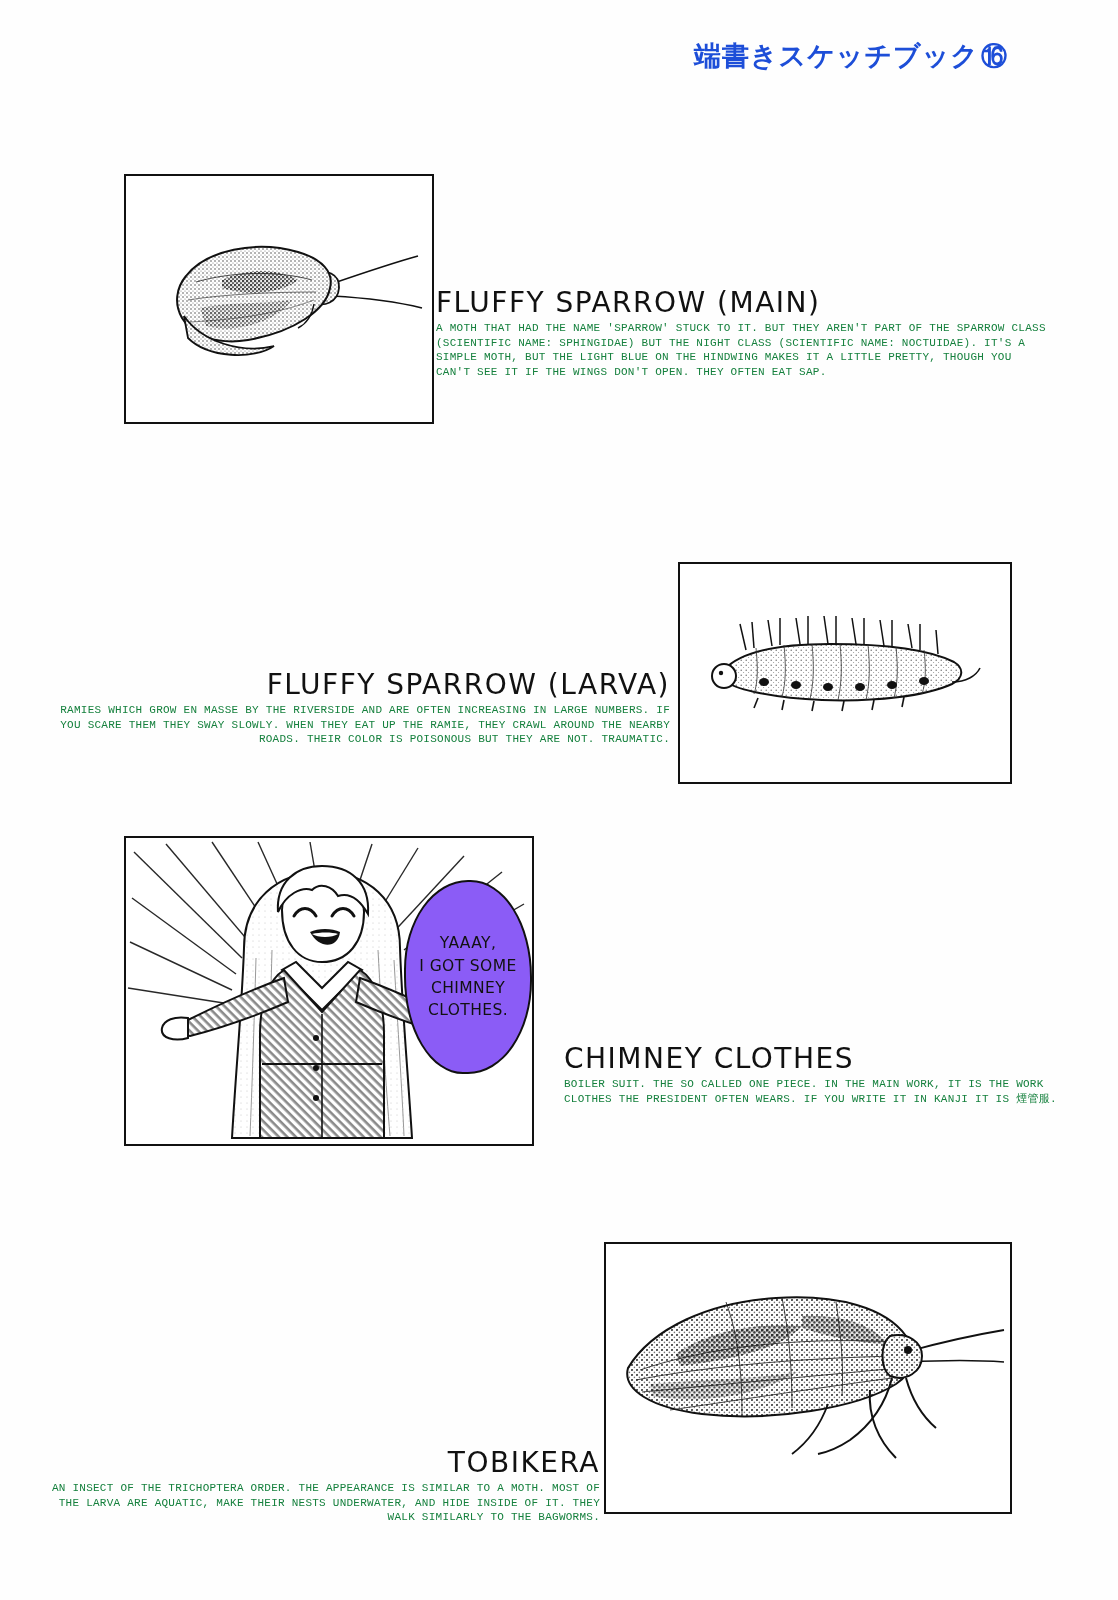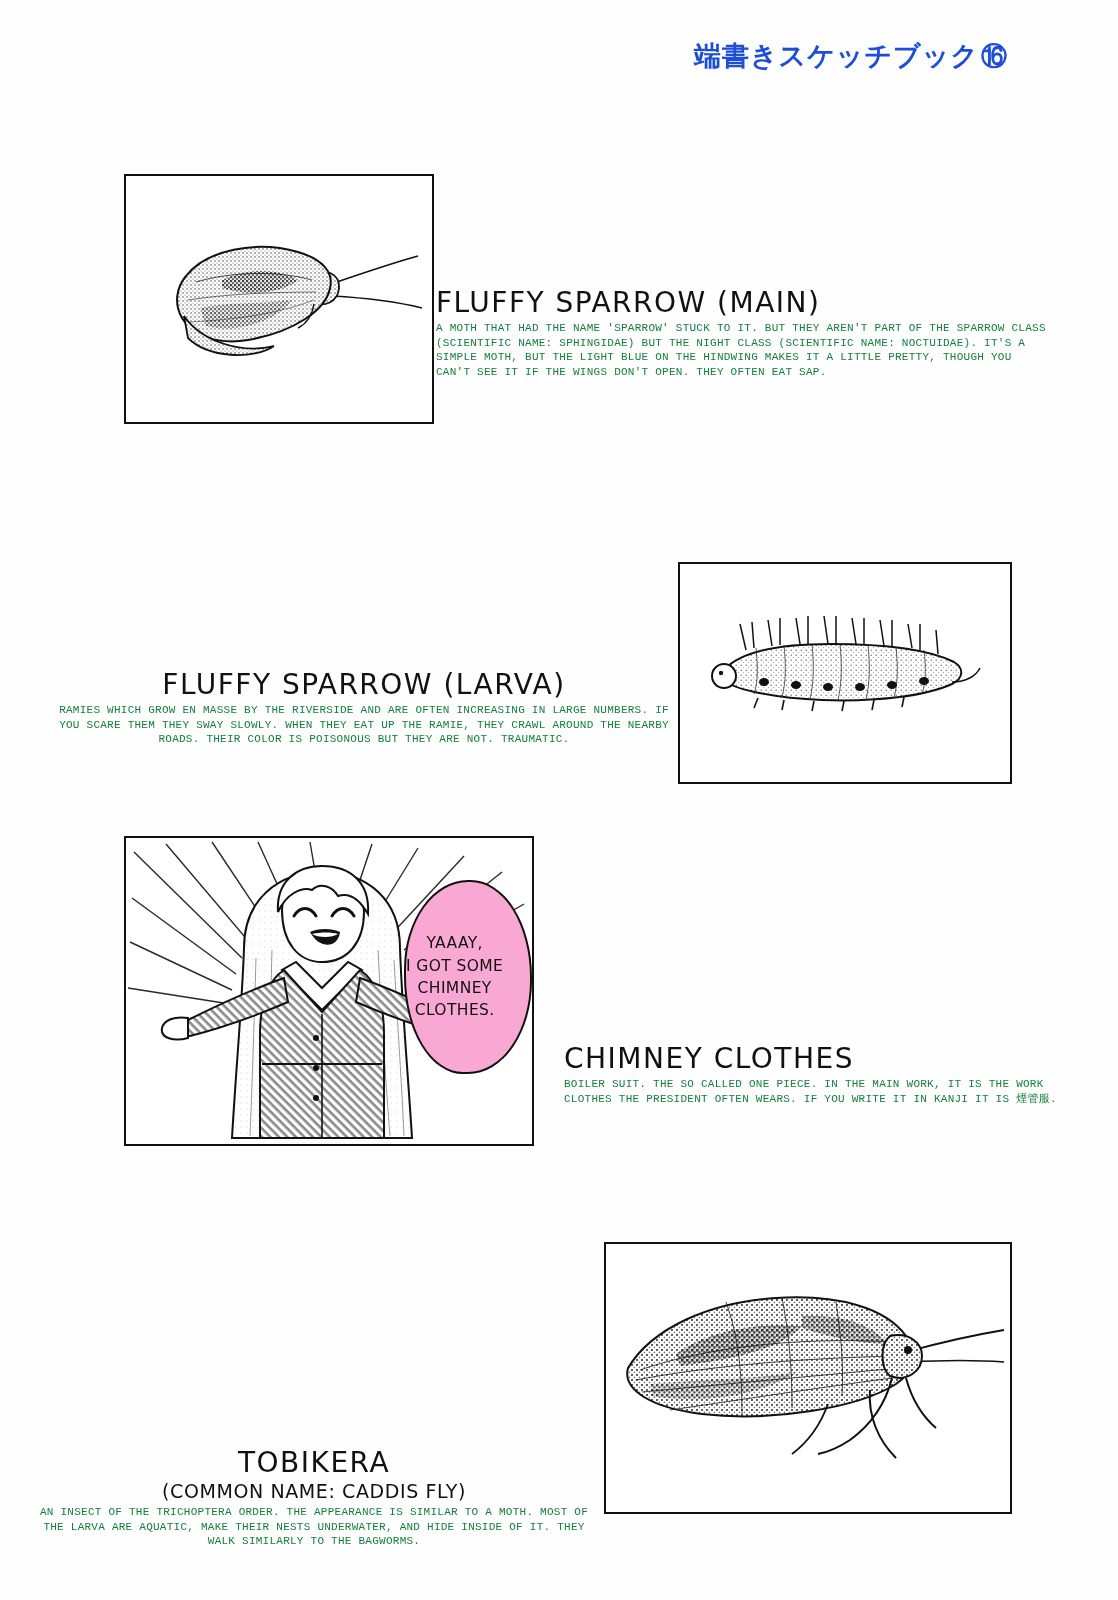--- a/index.html
+++ b/index.html
@@ -68,32 +68,32 @@
     line-height: 1.15;
     margin-bottom: 2px;
   }
   .caption .body {
     font-family: Liberation Mono, monospace;
     font-size: 11px;
     letter-spacing: .25px;
     line-height: 1.32;
     color: #15803d;
   }
-  .ta-center { text-align: center; }
+  .ta-center { text-align: right; }
   .ta-left { text-align: left; }
 
   
   .bubble {
     position: absolute;
-    background: #f9a8d4;
+    background: #8b5cf6;
     border: 2px solid #111;
     border-radius: 50% 48% 50% 46% / 46% 50% 48% 50%;
     display: flex;
     align-items: center;
-    justify-content: flex-start;
+    justify-content: center;
     text-align: center;
   }
   .bubble .bubble-text {
     font-family: "DejaVu Sans", sans-serif;
     font-size: 15.5px;
     line-height: 1.45;
     letter-spacing: .4px;
     color: #111;
     white-space: pre-line;
   }
@@ -352,17 +352,16 @@
 
       <path d="M286 134 C 280 158, 266 180, 244 196 C 232 204, 222 208, 212 210" stroke="#111" stroke-width="2" fill="none"></path>
       <path d="M264 146 C 262 172, 272 196, 290 214" stroke="#111" stroke-width="2" fill="none"></path>
       <path d="M300 134 C 306 156, 316 172, 330 184" stroke="#111" stroke-width="2" fill="none"></path>
       <path d="M222 160 C 214 182, 202 198, 186 210" stroke="#111" stroke-width="1.8" fill="none"></path>
     </svg>
   </div>
 
   <div class="caption ta-center" style="left:28px; top:1400px; width:572px;margin-top:48px;">
     <div class="title">TOBIKERA</div>
-    <div class="subtitle">(COMMON NAME: CADDIS FLY)</div>
     <div class="body">AN INSECT OF THE TRICHOPTERA ORDER. THE APPEARANCE IS SIMILAR TO A MOTH. MOST OF THE LARVA ARE AQUATIC, MAKE THEIR NESTS UNDERWATER, AND HIDE INSIDE OF IT. THEY WALK SIMILARLY TO THE BAGWORMS.</div>
   </div>
 
 </div>
 
 </body></html>

